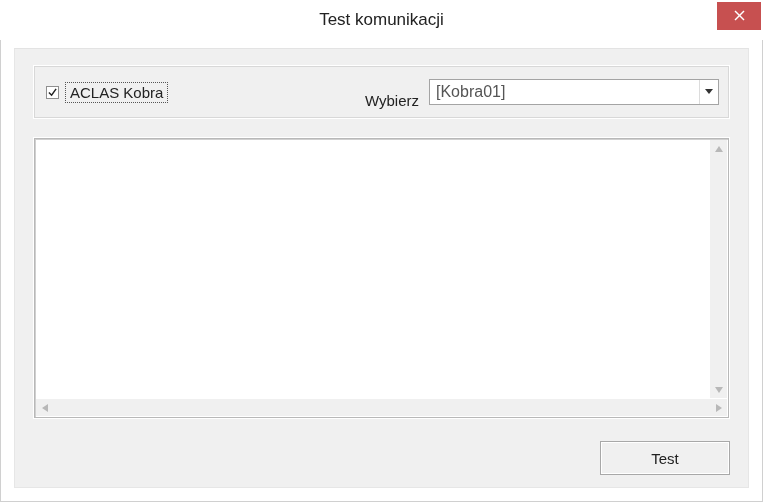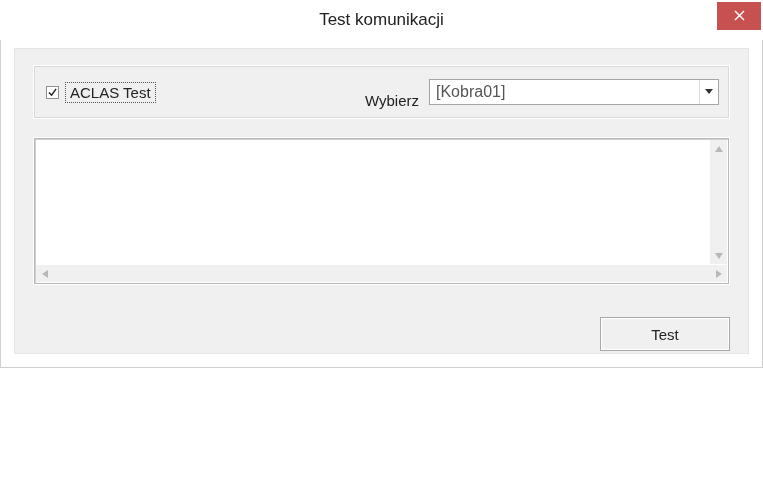--- a/index.html
+++ b/index.html
@@ -7,21 +7,21 @@
     padding: 0;
     width: 763px;
     height: 502px;
     font-family: "Segoe UI", Tahoma, sans-serif;
     font-size: 13px;
     background: #ffffff;
     overflow: hidden;
   }
   .window {
     width: 763px;
-    height: 368px;
+    height: 502px;
     background: #ffffff;
     box-shadow: inset 0 0 0 1px #d0d0d0;
     position: relative;
     box-sizing: border-box;
   }
   .titlebar {
     height: 40px;
     display: flex;
     align-items: center;
     position: relative;
@@ -190,21 +190,21 @@
     justify-content: center;
   }
   .log-panel .hscroll .arrow.left { left: 0; }
   .log-panel .hscroll .arrow.right { right: 0; }
   .log-panel .hscroll svg { width: 6px; height: 8px; }
   .log-panel .hscroll svg polygon { fill: #b8b8b8; }
 
   .button-row {
     position: absolute;
     right: 18px;
-    bottom: 2px;
+    bottom: 12px;
     display: flex;
     gap: 12px;
   }
   .win-button {
     width: 130px;
     height: 34px;
     background: #f0f0f0;
     border: 1px solid #a8a8a8;
     box-shadow: inset 0 0 0 1px #ffffff;
     box-sizing: border-box;
@@ -235,21 +235,21 @@
 
   <div class="client">
 
     <div class="top-group">
       <div class="checkbox-wrap">
         <span class="checkbox-box">
           <svg viewBox="0 0 10 10">
               <polyline points="1,5 4,8 9,1"></polyline>
             </svg>
         </span>
-        <span class="checkbox-label">ACLAS Test</span>
+        <span class="checkbox-label">ACLAS Kobra</span>
       </div>
 
       <span class="select-label">Wybierz</span>
 
       <div class="combo">
         <span class="combo-text">[Kobra01]</span>
         <span class="combo-btn">
           <svg viewBox="0 0 8 6">
               <polygon points="0,0 8,0 4,5"></polygon>
             </svg>

